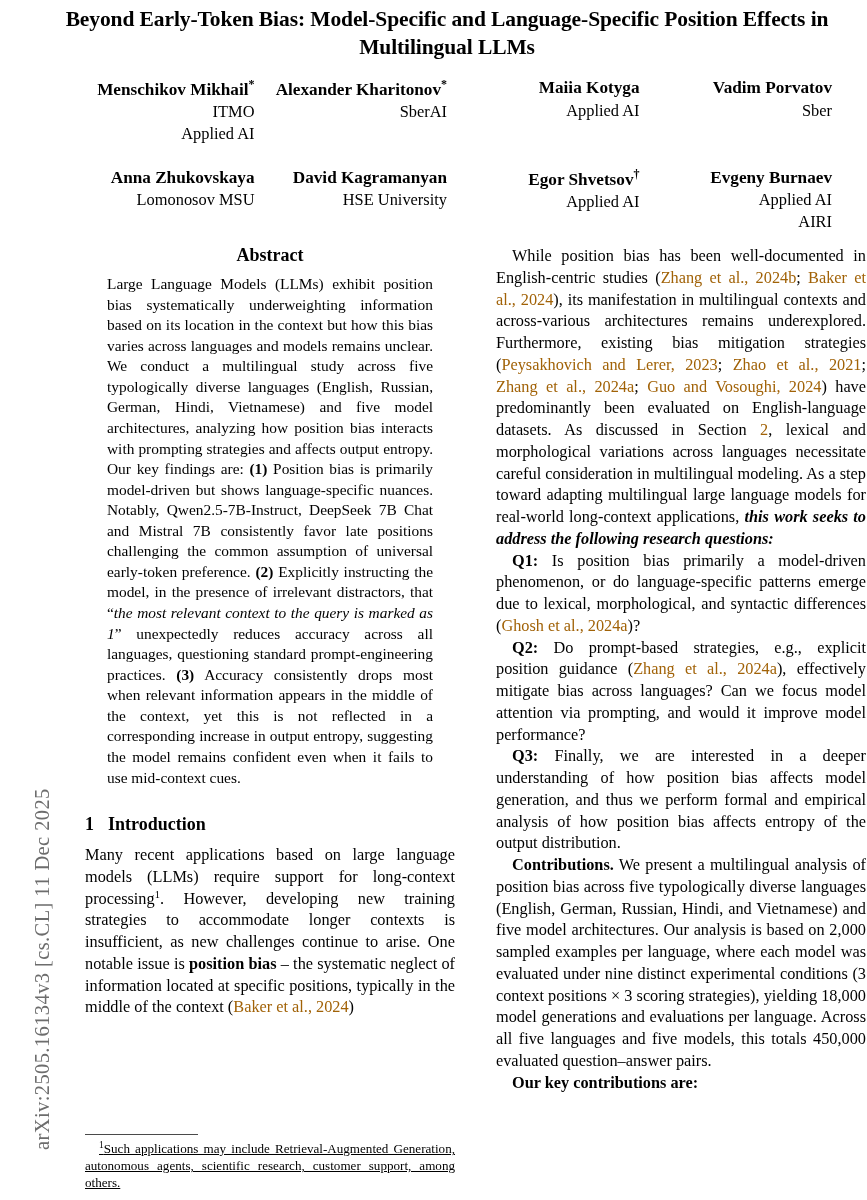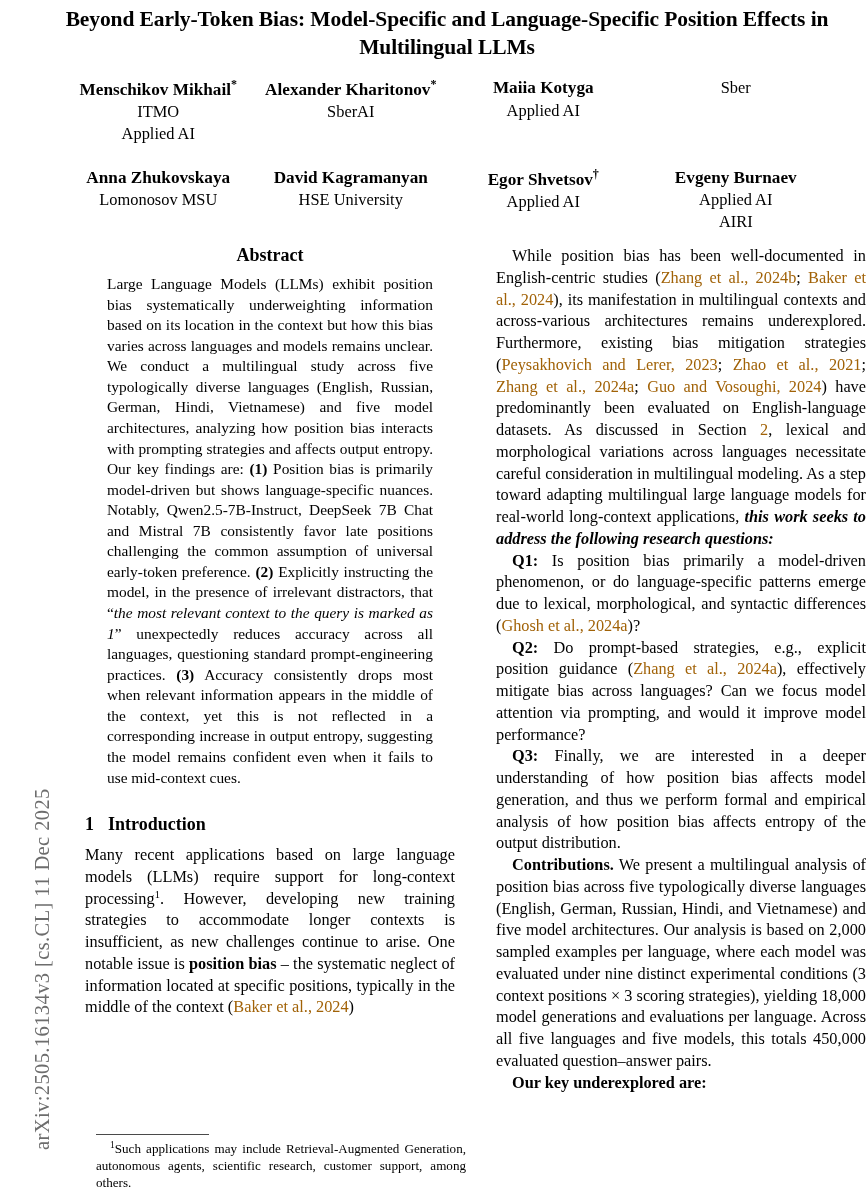--- a/index.html
+++ b/index.html
@@ -61,21 +61,21 @@
 
   
   .author-row {
     display: flex;
     width: 100%;
     margin-top: 16px;
   }
   .author-row.row2 { margin-top: 22px; }
   .author-cell {
     flex: 1 1 0;
-    text-align: center;
+    text-align: right;
     line-height: 1.32;
   }
   .author-name {
     font-size: 17.2px;
     font-weight: bold;
     white-space: nowrap;
   }
   .author-name .sym {
     font-size: 12px;
     vertical-align: super;
@@ -155,22 +155,23 @@
   sup.fn {
     font-size: 10.5px;
     vertical-align: super;
     line-height: 0;
   }
 
   
   #footnote-area {
     position: absolute;
     bottom: 8px;
-    left: 11px;
+    left: 0;
     width: 370px;
+    text-decoration: underline;
   }
   #footnote-rule {
     width: 113px;
     height: 1px;
     background: #4a4a4a;
     margin: 0 0 6px 0;
   }
   #footnote-text {
     font-size: 13.1px;
     line-height: 1.29;
@@ -203,20 +204,21 @@
         </div>
         <div class="author-cell">
           <div class="author-name">Alexander Kharitonov<span class="sym">*</span></div>
           <div class="author-aff">SberAI</div>
         </div>
         <div class="author-cell">
           <div class="author-name">Maiia Kotyga</div>
           <div class="author-aff">Applied AI</div>
         </div>
         <div class="author-cell">
+          <div class="author-name">Vadim Porvatov</div>
           <div class="author-aff">Sber</div>
         </div>
       </div>
     <div class="author-row row2" id="author-row-2">
         <div class="author-cell">
           <div class="author-name">Anna Zhukovskaya</div>
           <div class="author-aff">Lomonosov MSU</div>
         </div>
         <div class="author-cell">
           <div class="author-name">David Kagramanyan</div>
@@ -250,17 +252,17 @@
         <div id="footnote-text"><sup>1</sup><span>Such applications may include Retrieval-Augmented Generation, autonomous agents, scientific research, customer support, among others.</span></div>
       </div>
     </div>
 
     <div class="col col-right">
       <p class="body-text indent" id="rc-para1"><span>While position bias has been well-documented in English-centric studies (</span><span class="cite">Zhang et al., 2024b</span><span>; </span><span class="cite">Baker et al., 2024</span><span>), its manifestation in multilingual contexts and across-various architectures remains underexplored. Furthermore, existing bias mitigation strategies (</span><span class="cite">Peysakhovich and Lerer, 2023</span><span>; </span><span class="cite">Zhao et al., 2021</span><span>; </span><span class="cite">Zhang et al., 2024a</span><span>; </span><span class="cite">Guo and Vosoughi, 2024</span><span>) have predominantly been evaluated on English-language datasets. As discussed in Section </span><span class="cite">2</span><span>, lexical and morphological variations across languages necessitate careful consideration in multilingual modeling. As a step toward adapting multilingual large language models for real-world long-context applications, </span><span class="boldital">this work seeks to address the following research questions:</span></p>
       <p class="body-text" id="rc-q1"><span class="bold">Q1:</span><span> Is position bias primarily a model-driven phenomenon, or do language-specific patterns emerge due to lexical, morphological, and syntactic differences (</span><span class="cite">Ghosh et al., 2024a</span><span>)?</span></p>
       <p class="body-text" id="rc-q2"><span class="bold">Q2:</span><span> Do prompt-based strategies, e.g., explicit position guidance (</span><span class="cite">Zhang et al., 2024a</span><span>), effectively mitigate bias across languages? Can we focus model attention via prompting, and would it improve model performance?</span></p>
       <p class="body-text" id="rc-q3"><span class="bold">Q3:</span><span> Finally, we are interested in a deeper understanding of how position bias affects model generation, and thus we perform formal and empirical analysis of how position bias affects entropy of the output distribution.</span></p>
       <p class="body-text indent" id="rc-contrib"><span class="bold">Contributions.</span><span> We present a multilingual analysis of position bias across five typologically diverse languages (English, German, Russian, Hindi, and Vietnamese) and five model architectures. Our analysis is based on 2,000 sampled examples per language, where each model was evaluated under nine distinct experimental conditions (3 context positions × 3 scoring strategies), yielding 18,000 model generations and evaluations per language. Across all five languages and five models, this totals 450,000 evaluated question–answer pairs.</span></p>
-      <p class="body-text indent bold" id="rc-keycontrib">Our key underexplored are:</p>
+      <p class="body-text indent bold" id="rc-keycontrib">Our key contributions are:</p>
     </div>
 
   </div>
 </div>
 
 </body></html>

